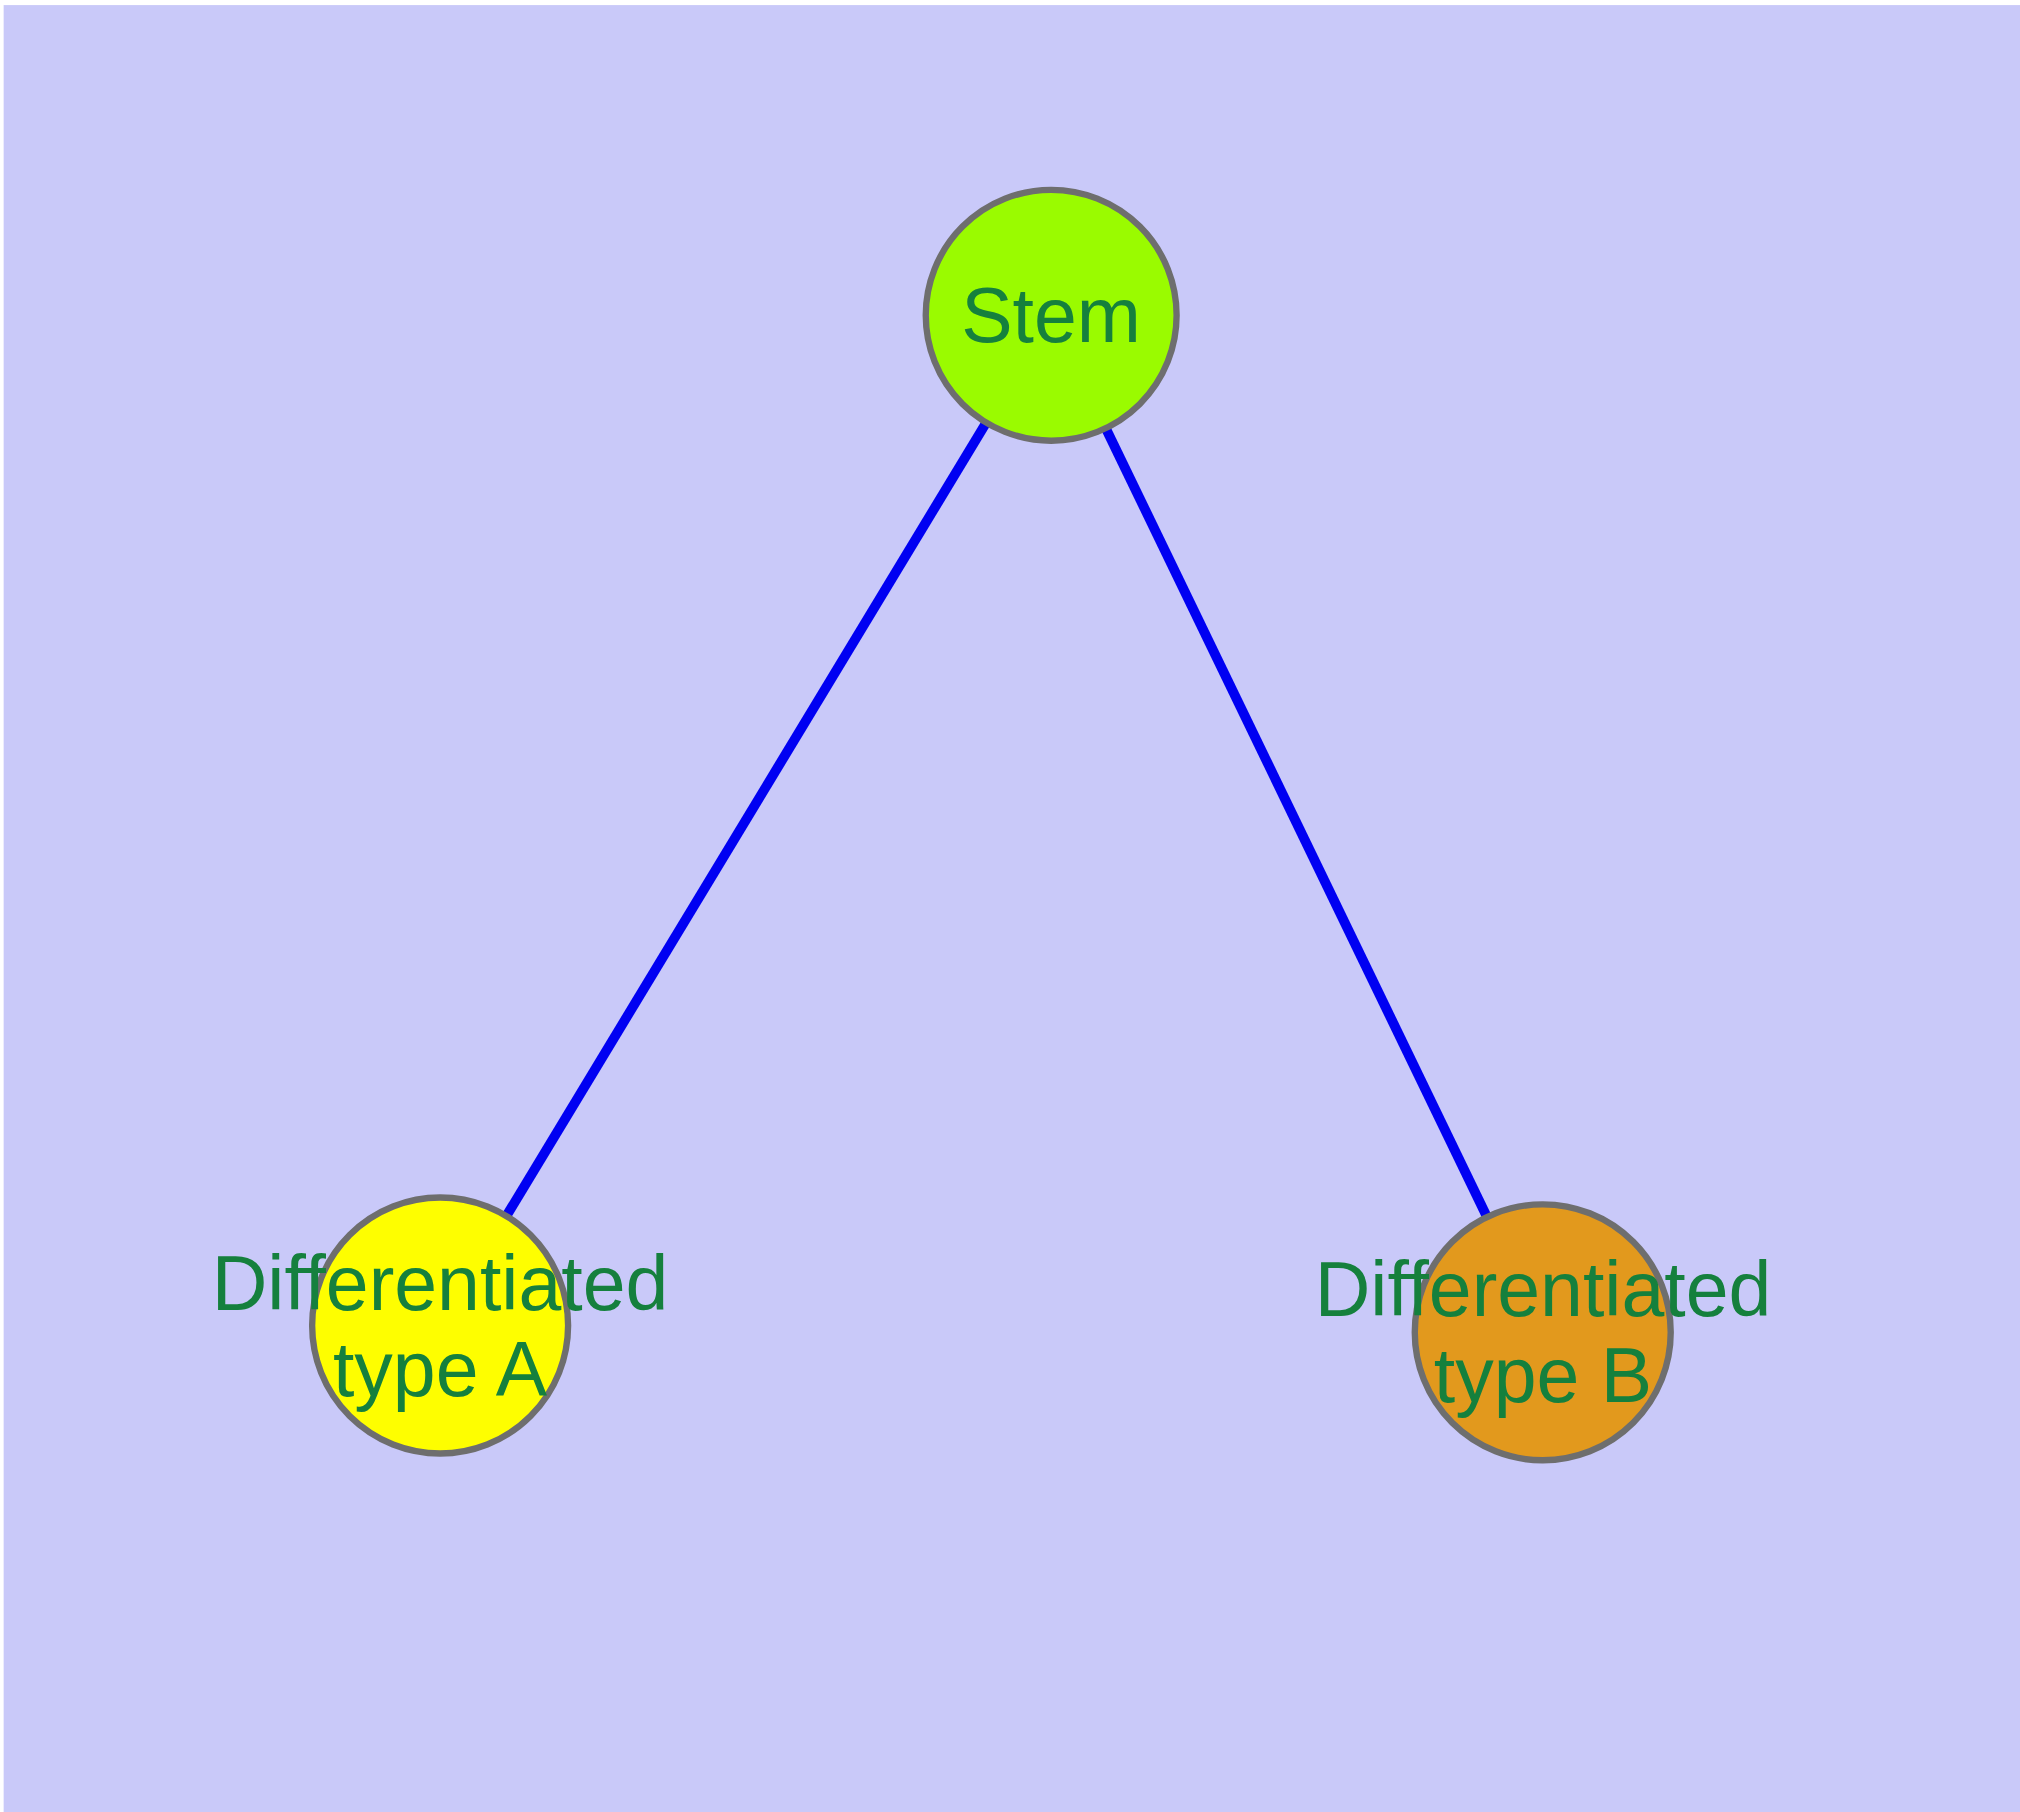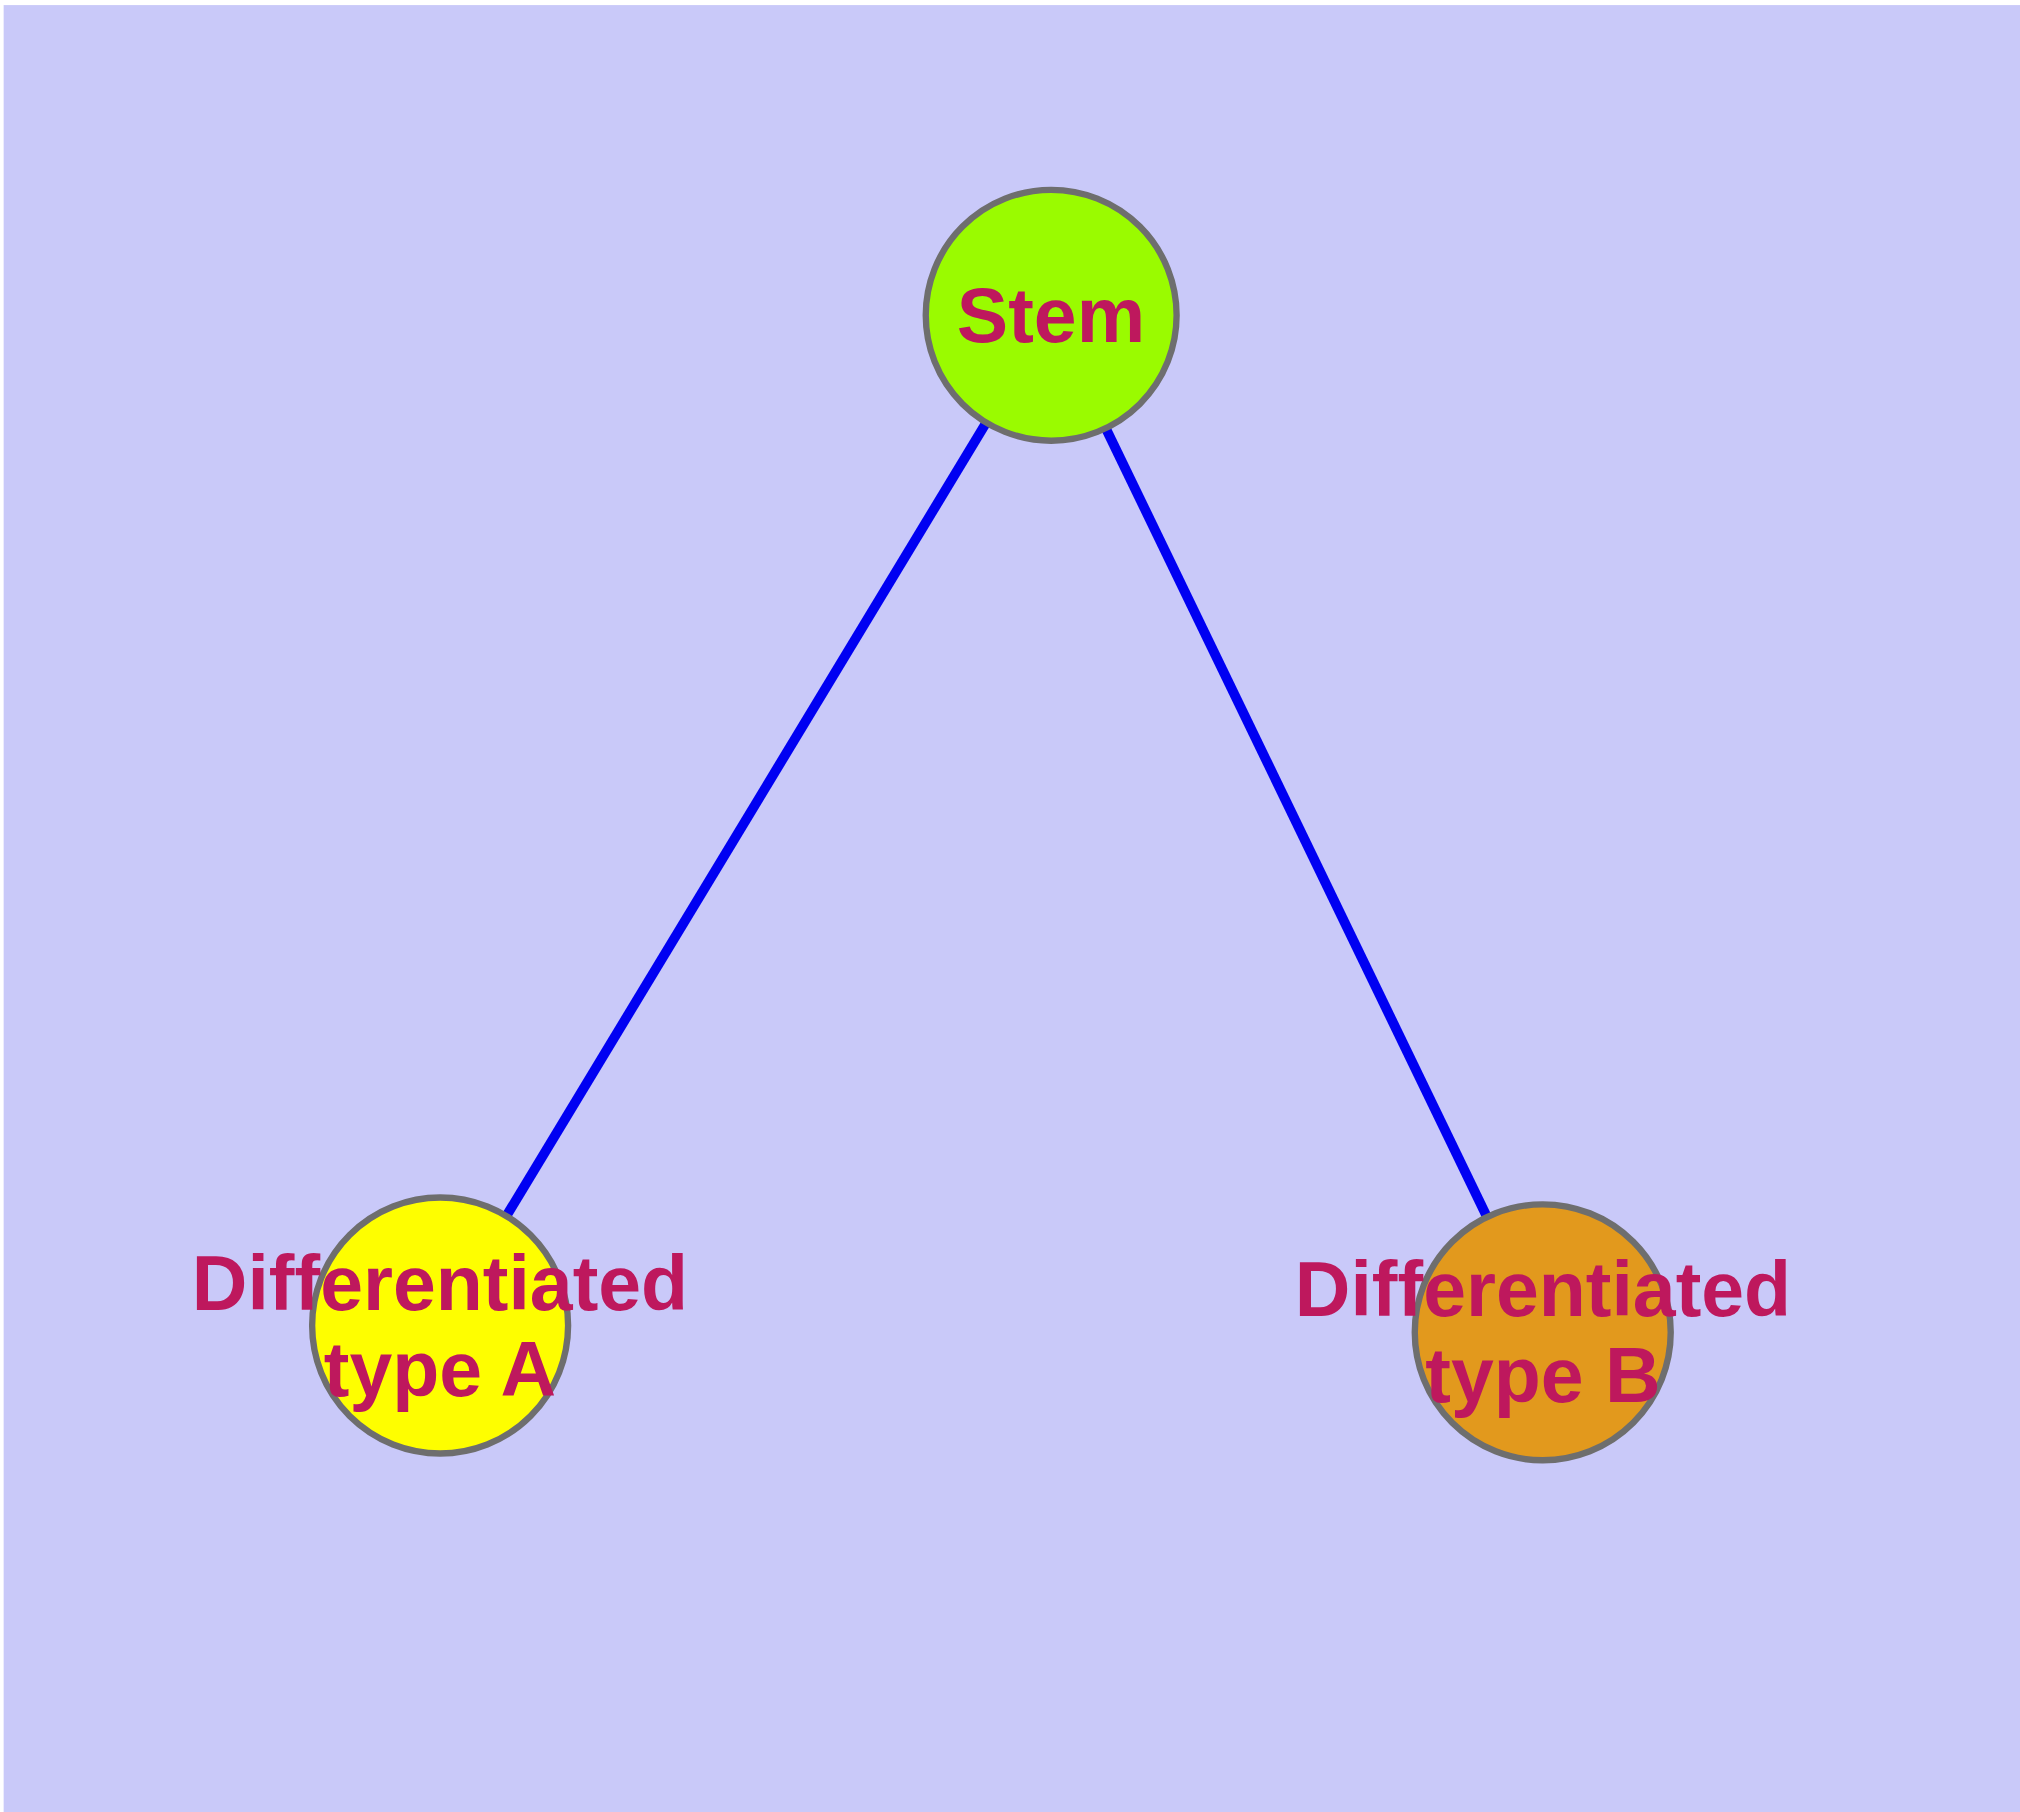--- a/index.html
+++ b/index.html
@@ -28,22 +28,22 @@
     stroke-width: 11.5;
     stroke-linecap: butt;
   }
   .node {
     stroke-width: 7.5;
   }
   .node-label {
     position: absolute;
     transform: translate(-50%, -50%);
     font-size: 77px;
-    font-weight: bold;
-    color: #be185d;
+    font-weight: normal;
+    color: #15803d;
     line-height: 86px;
     text-align: center;
     white-space: pre-line;
     letter-spacing: 0px;
   }
 </style>
 </head>
 <body>
 
 <div id="stage">

